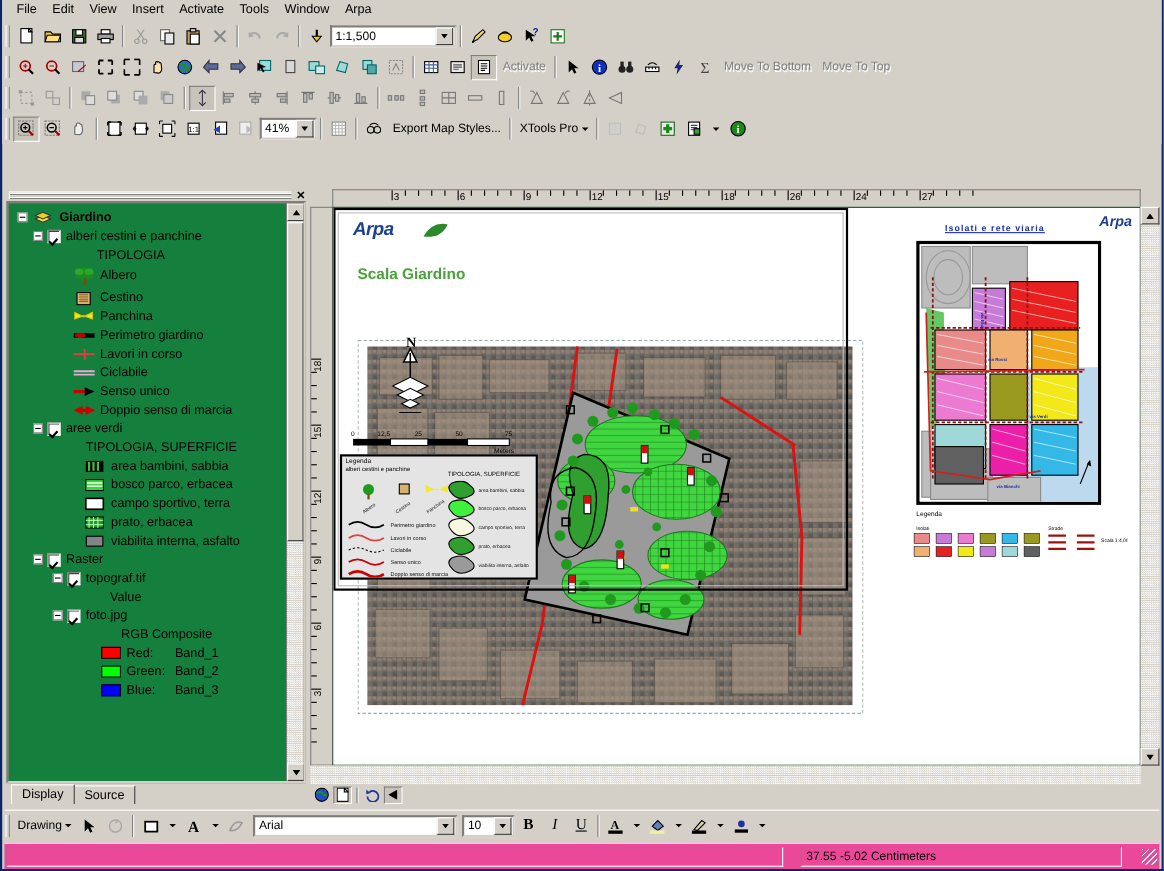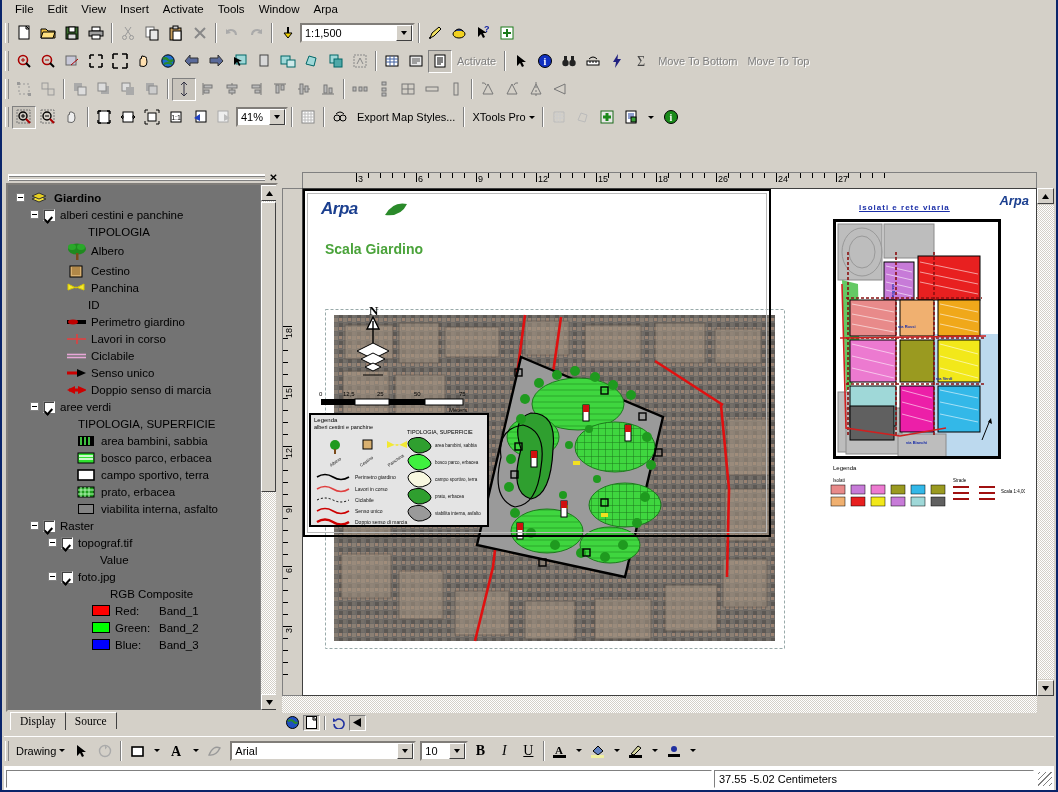--- a/index.html
+++ b/index.html
@@ -67,21 +67,21 @@
 
   
   .toc { position:absolute; left:0; top:0; width:276px; bottom:0;
          background:#d4d0c8; display:flex; flex-direction:column; }
   .toc-head { height:11px; display:flex; align-items:center; }
   .toc-head .bars { flex:1 1 auto; height:7px; margin:0 2px 0 4px;
      background:repeating-linear-gradient(to bottom,#fff 0 1px,#808080 1px 2px,#d4d0c8 2px 4px);
      border-top:1px solid #fff; border-left:1px solid #fff;}
   .toc-x { width:13px; height:11px; display:flex;align-items:center;justify-content:center;
      font-size:10px; font-weight:bold; font-family:"Liberation Sans",sans-serif; }
-  .toc-body { flex:1 1 auto; margin:0 2px; border:2px inset #d4d0c8; background:#737373;
+  .toc-body { flex:1 1 auto; margin:0 2px; border:2px inset #d4d0c8; background:#15803d;
       position:relative; overflow:hidden; }
   .toc-scroll { position:absolute; right:0; top:0; bottom:0; width:16px; background:#d4d0c8;
       border-left:1px solid #808080; }
   .sb-btn { height:16px; width:16px; background:#d4d0c8;
       border:1px solid #fff; border-right-color:#404040; border-bottom-color:#404040;
       display:flex;align-items:center;justify-content:center; }
   .sb-thumb { position:absolute; left:0; right:0; background:#d4d0c8;
       border:1px solid #fff; border-right-color:#404040; border-bottom-color:#404040; }
   .sb-track { position:absolute; left:0; right:0; top:16px; bottom:16px;
       background:repeating-conic-gradient(#fff 0% 25%, #d4d0c8 0% 50%) 0 0/2px 2px; }
@@ -92,21 +92,21 @@
   .exp:before { content:""; width:5px; height:1px; background:#000; }
   .chk { width:12px; height:12px; border:1px solid #808080; border-right-color:#fff;
       border-bottom-color:#fff; background:#fff; margin-right:5px; flex:0 0 auto; position:relative;
       box-shadow: inset 1px 1px 0 #404040;}
   .chk:after { content:""; position:absolute; left:2px; top:5px; width:3px;height:6px;
       border:solid #000; border-width:0 2px 2px 0; transform:rotate(42deg); }
   .sym { width:20px; height:14px; margin-right:5px; flex:0 0 auto; display:flex;
       align-items:center; justify-content:center; }
   .bold { font-weight:bold; }
 
-  .toc-tabs { height:20px; display:flex; align-items:flex-start; padding-left:6px;font-family:Liberation Serif, serif; }
+  .toc-tabs { height:20px; display:flex; align-items:center; padding-left:6px; }
   .toc-tab { font-size:11.5px; padding:2px 9px 2px 9px; background:#d4d0c8;
      border:1px solid #fff; border-right-color:#404040; border-bottom:none;
      margin-right:-1px; position:relative; }
   .toc-tab.active { padding-bottom:3px; z-index:2; }
 
   
   .mapwrap { position:absolute; left:278px; top:0; right:0; bottom:0; background:#d4d0c8; }
   .ruler-h { position:absolute; left:20px; top:0; right:17px; height:16px; background:#d4d0c8;
      border:1px solid #808080; border-bottom:none;}
   .ruler-v { position:absolute; left:0; top:16px; width:20px; bottom:36px; background:#d4d0c8;
@@ -126,21 +126,21 @@
   .viewbar { position:absolute; left:0; right:0; bottom:0; height:19px; display:flex;
       align-items:center; gap:2px; padding-left:2px;}
   .vbtn { width:17px;height:16px; background:#d4d0c8; display:flex;align-items:center;justify-content:center;}
   .vbtn.sel { border:1px solid #808080; border-right-color:#fff;border-bottom-color:#fff;background:#c8c4bc;}
 
   
   .drawbar { position:absolute; left:2px; right:2px; bottom:26px; height:28px;
       display:flex; align-items:center; background:#d4d0c8;
       border-top:1px solid #fff;}
   .statusbar { position:absolute; left:2px; right:2px; bottom:0; height:24px;
-      display:flex; align-items:center; gap:2px; padding:2px; background:#ffffff;
+      display:flex; align-items:center; gap:16px; padding:2px; background:#ec4899;
       border-top:1px solid #fff; }
   .sfield { height:18px; border:1px solid #808080; border-right-color:#fff; border-bottom-color:#fff;
       display:flex; align-items:center; padding:0 4px; font-size:11px; }
   .grip-res { width:14px;height:14px; margin-left:2px;
       background:repeating-linear-gradient(135deg,#fff 0 1px,#808080 1px 2px,transparent 2px 4px);}
 </style>
 </head>
 <body>
 
 <div id="app">
@@ -732,23 +732,20 @@
           </div>
           <div class="row" style="padding-left:52px;">
             <span class="sym">
               <svg width="20" height="12">
                   <path d="M2 2 L10 6 L18 2 L18 8 L10 5 L2 8 Z" fill="#f2e833" stroke="#d8c800"></path>
                 </svg>
               </span>
             <span>Panchina</span>
           </div>
 
-          <div class="row" style="padding-left:74px;">
-            <span>ID</span>
-          </div>
           <div class="row" style="padding-left:52px;">
             <span class="sym">
               <svg width="22" height="10">
                   <rect x="1" y="3" width="20" height="4" fill="#000"></rect>
                   <ellipse cx="7" cy="5" rx="5" ry="2.4" fill="#c00000"></ellipse>
                 </svg>
               </span>
             <span>Perimetro giardino</span>
           </div>
           <div class="row" style="padding-left:52px;">

